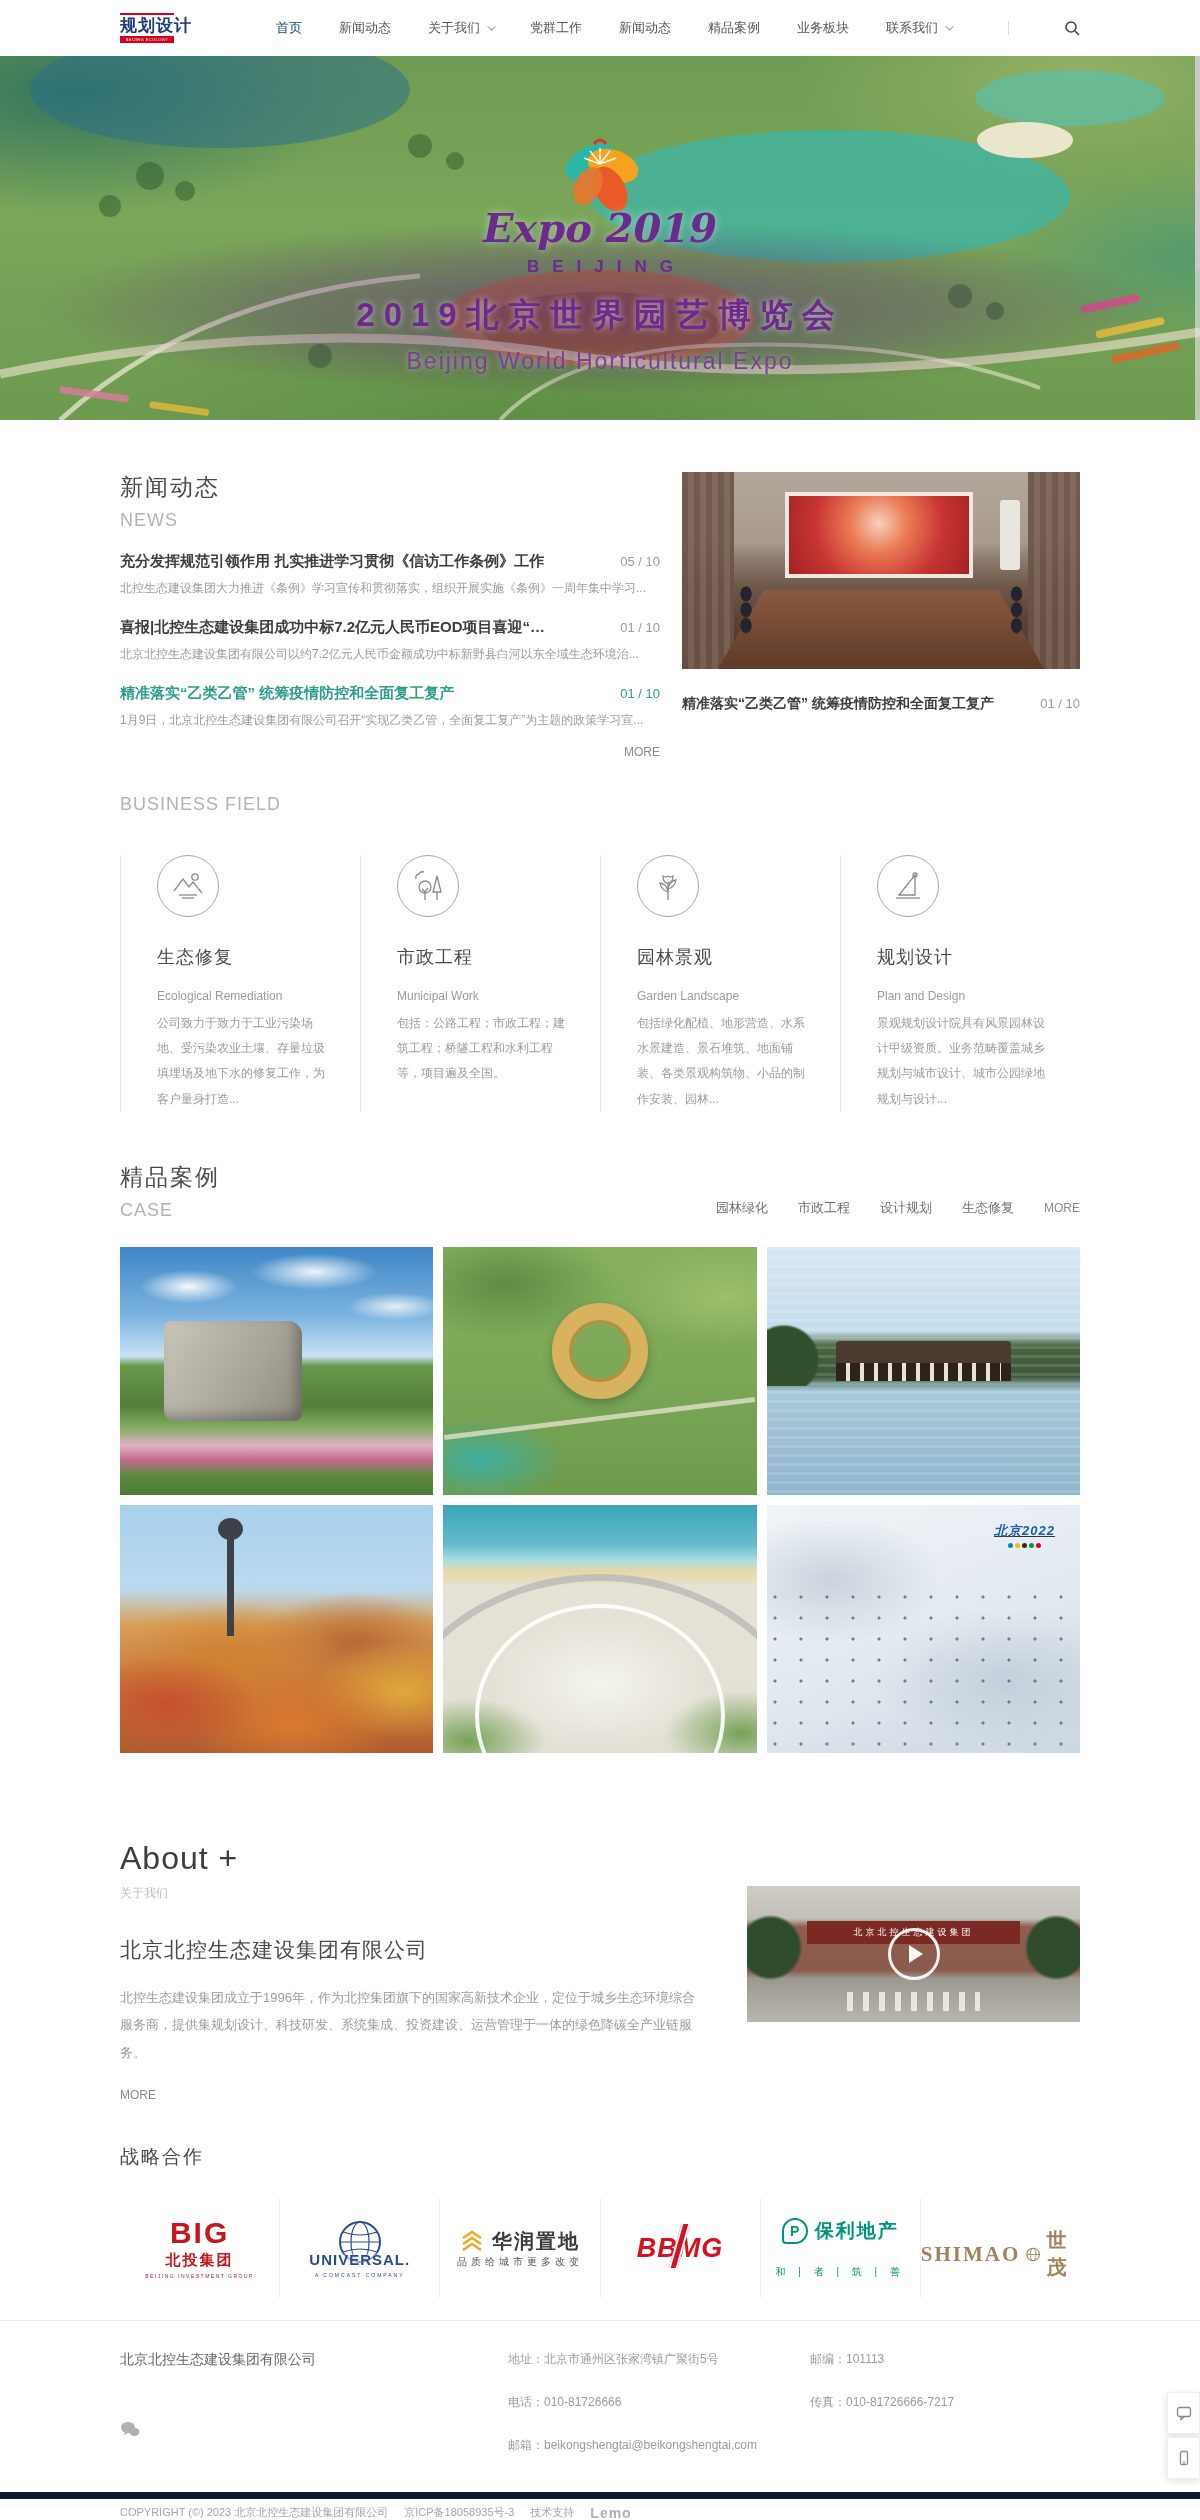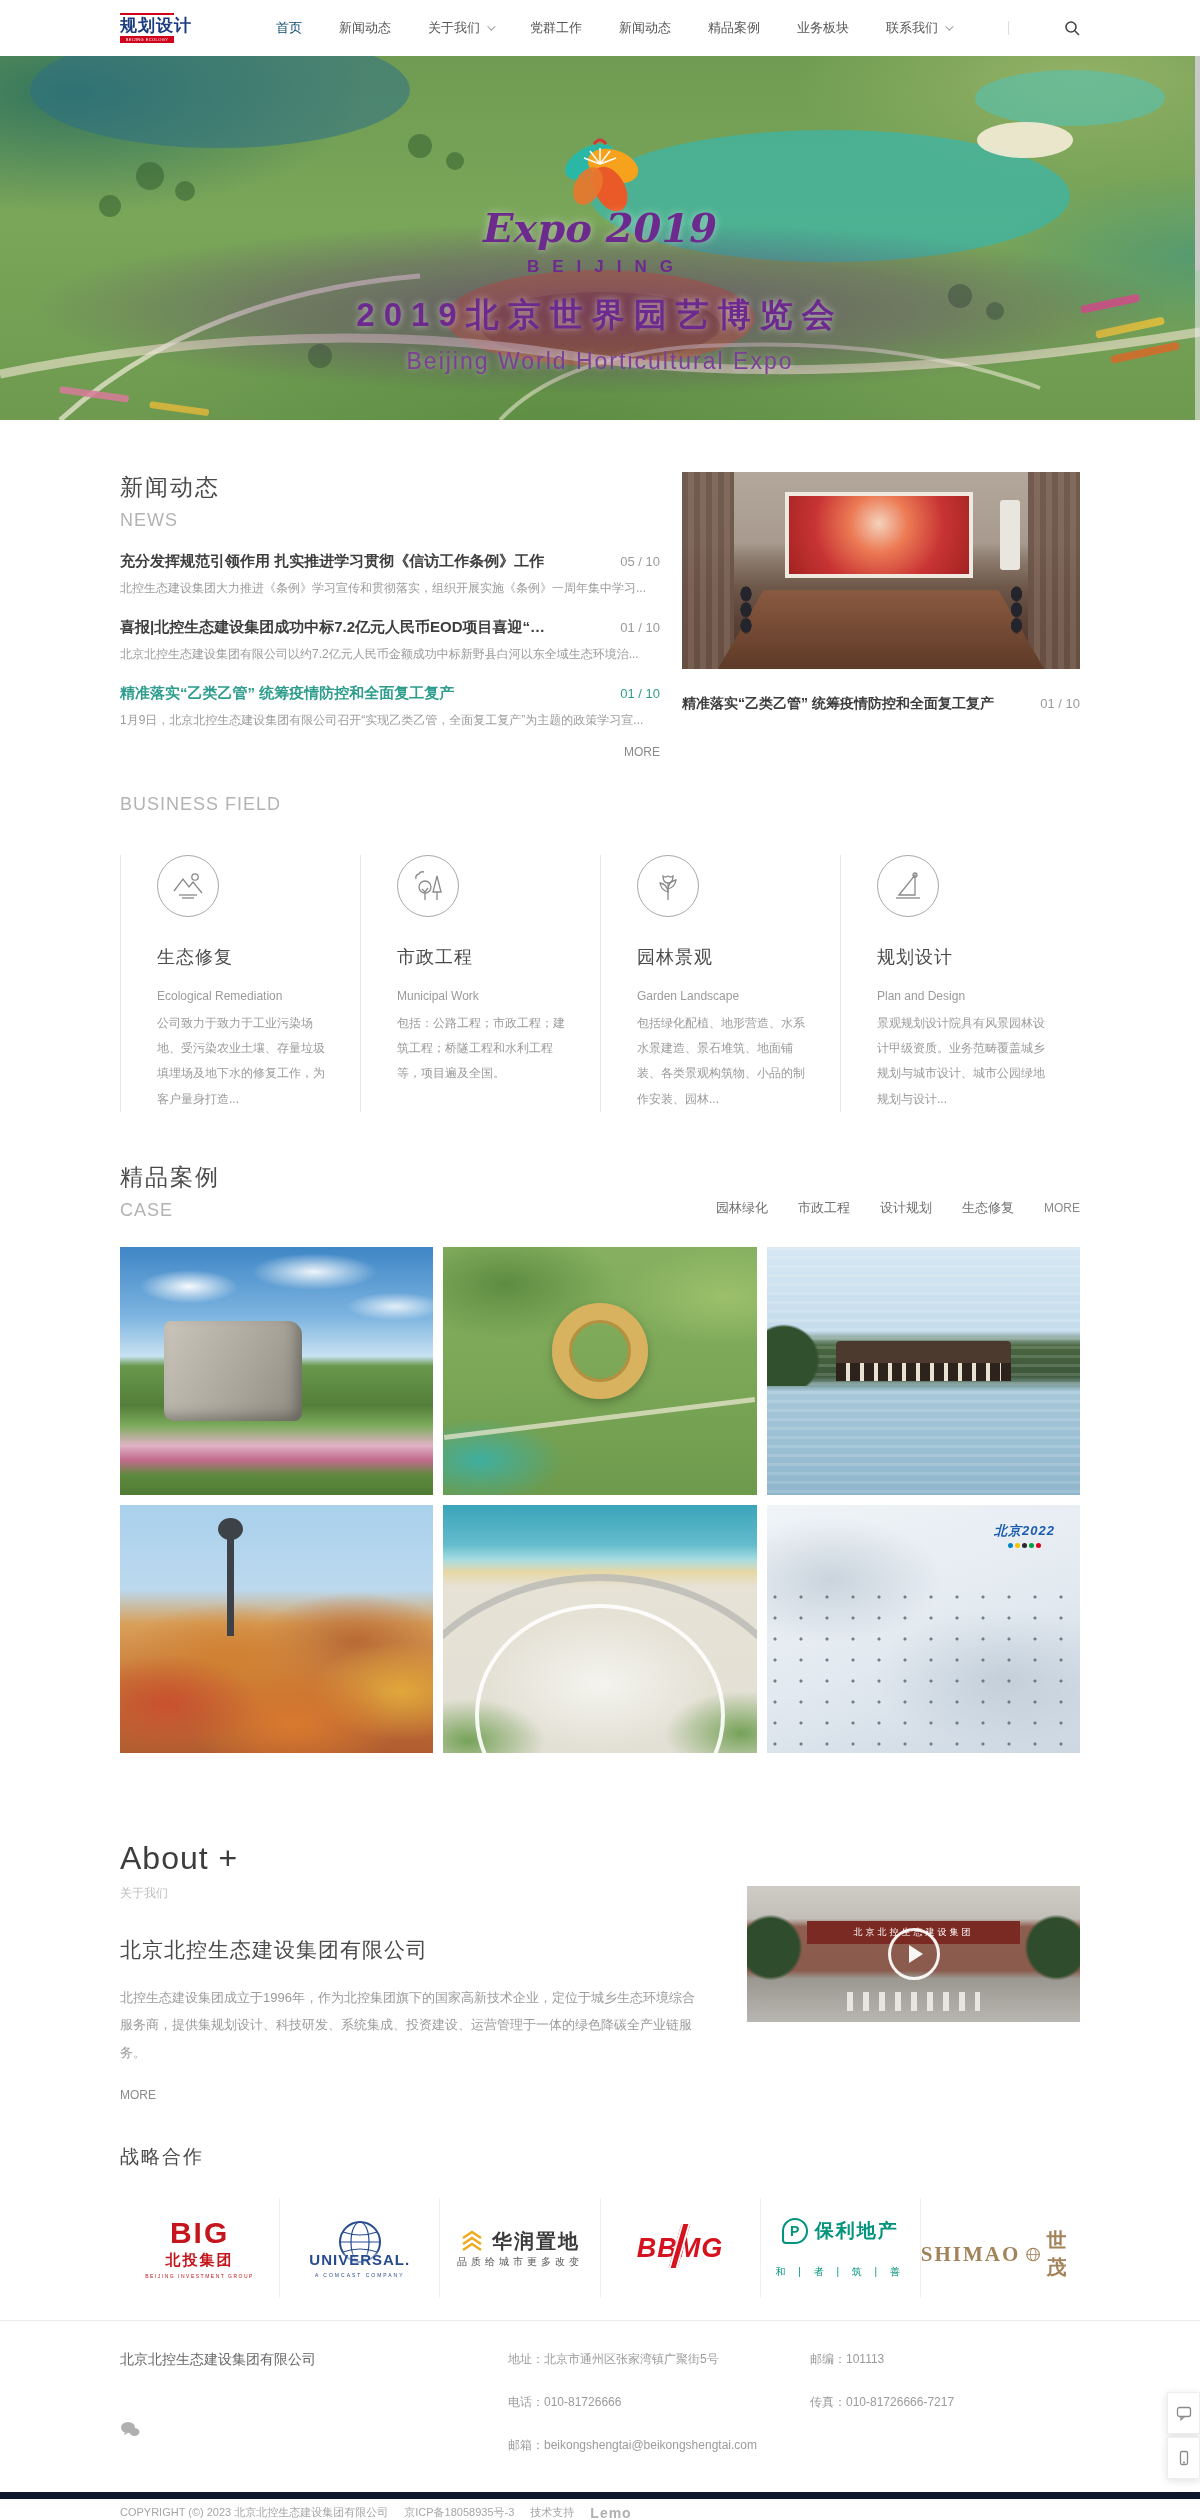--- a/index.html
+++ b/index.html
@@ -128,21 +128,21 @@
       radial-gradient(ellipse 110px 60px at 95% 92%, #76a258 0%, rgba(118,162,88,0) 70%),
       linear-gradient(180deg,#3aa4ba 0%,#64bccc 16%,#a6dce2 22%,#e7d8a6 27%,#e6e2d6 33%,#e2dfd4 100%); }
   .t5road { position:absolute; left:-20%; top:28%; width:140%; height:150%; border:7px solid rgba(185,185,180,.8); border-radius:50%; }
   .t5road2 { position:absolute; left:10%; top:40%; width:80%; height:90%; border:4px solid rgba(255,255,255,.9); border-radius:50%; }
   .t6 { background:
       radial-gradient(ellipse 160px 90px at 20% 30%, rgba(130,150,168,.30) 0%, rgba(130,150,168,0) 70%),
       radial-gradient(ellipse 180px 100px at 75% 70%, rgba(130,150,168,.25) 0%, rgba(130,150,168,0) 70%),
       linear-gradient(160deg,#f0f4f8 0%,#e2e9f0 55%,#ccd7e2 100%); }
   .t6dots { position:absolute; left:0; top:34%; width:100%; height:66%; opacity:.8;
       background:radial-gradient(circle at 8px 8px, #55656e 1.3px, transparent 1.8px); background-size:26px 21px; }
-  .snow-badge { position:absolute; right:8%; top:7%; text-align:center; }
+  .snow-badge { position:absolute; right:8%; top:7%; text-align:center;text-decoration:underline; }
   .snow-badge .b22 { color:#1a5cb0; font-weight:700; font-size:13px; font-style:italic; letter-spacing:1px; }
   .rings { display:flex; gap:2px; justify-content:center; margin-top:3px; }
   .rings i { width:5px; height:5px; border-radius:50%; display:block; }
 
   
   .about { height:296px; }
   .about .container { padding-top:40px; display:flex; }
   .about-left { width:580px; }
   .about-en { font-size:32px; color:#3d3d3d; letter-spacing:1px; }
   .about-cn { font-size:12px; color:#bdbdbd; margin-top:8px; }

